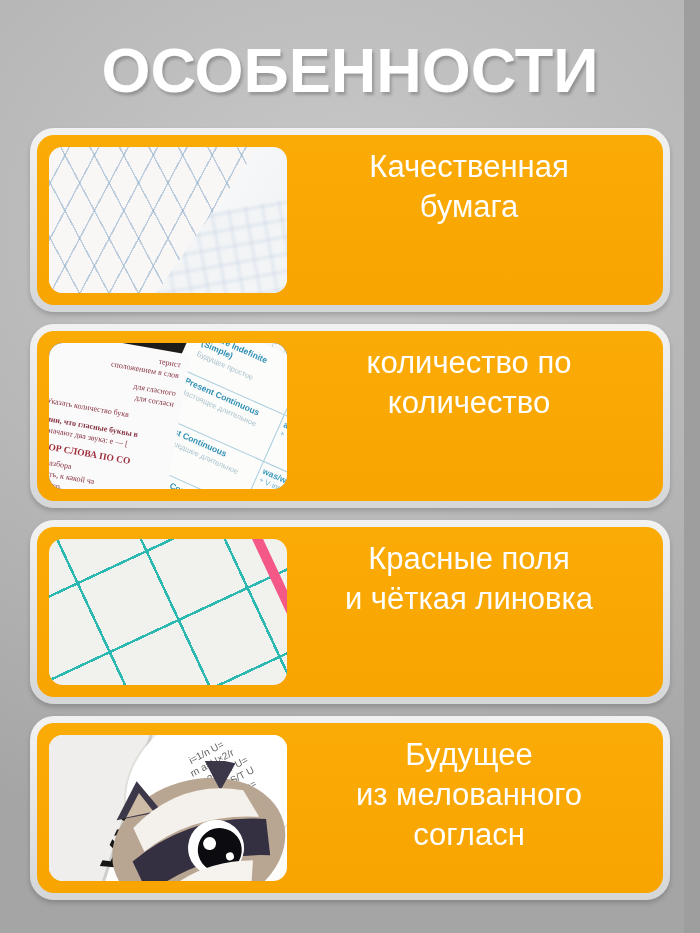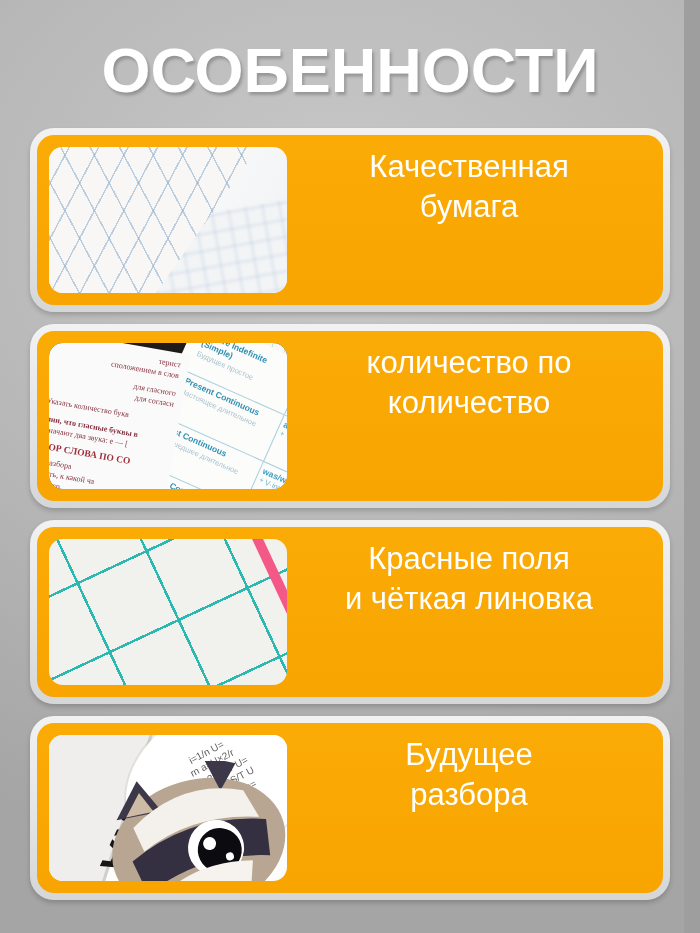--- a/index.html
+++ b/index.html
@@ -239,19 +239,20 @@
               <circle cx="108" cy="92" r="28" fill="#ffffff"></circle>
               <circle cx="111" cy="95" r="22" fill="#0b0b10"></circle>
               <circle cx="103" cy="86" r="6.5" fill="#ffffff"></circle>
               <circle cx="119" cy="104" r="4" fill="#ffffff"></circle>
               <path d="M58,116 Q95,102 140,114 L128,148 Q90,156 54,144 Z" fill="#f6f3ee"></path>
             </g>
           </svg>
         </div>
         <div class="caption">
           <div>Будущее</div>
-          <div>разбора</div>
+          <div>из мелованного</div>
+          <div>согласн</div>
         </div>
       </div>
     </div>
 
   </div>
 </div>
 
 </body></html>

